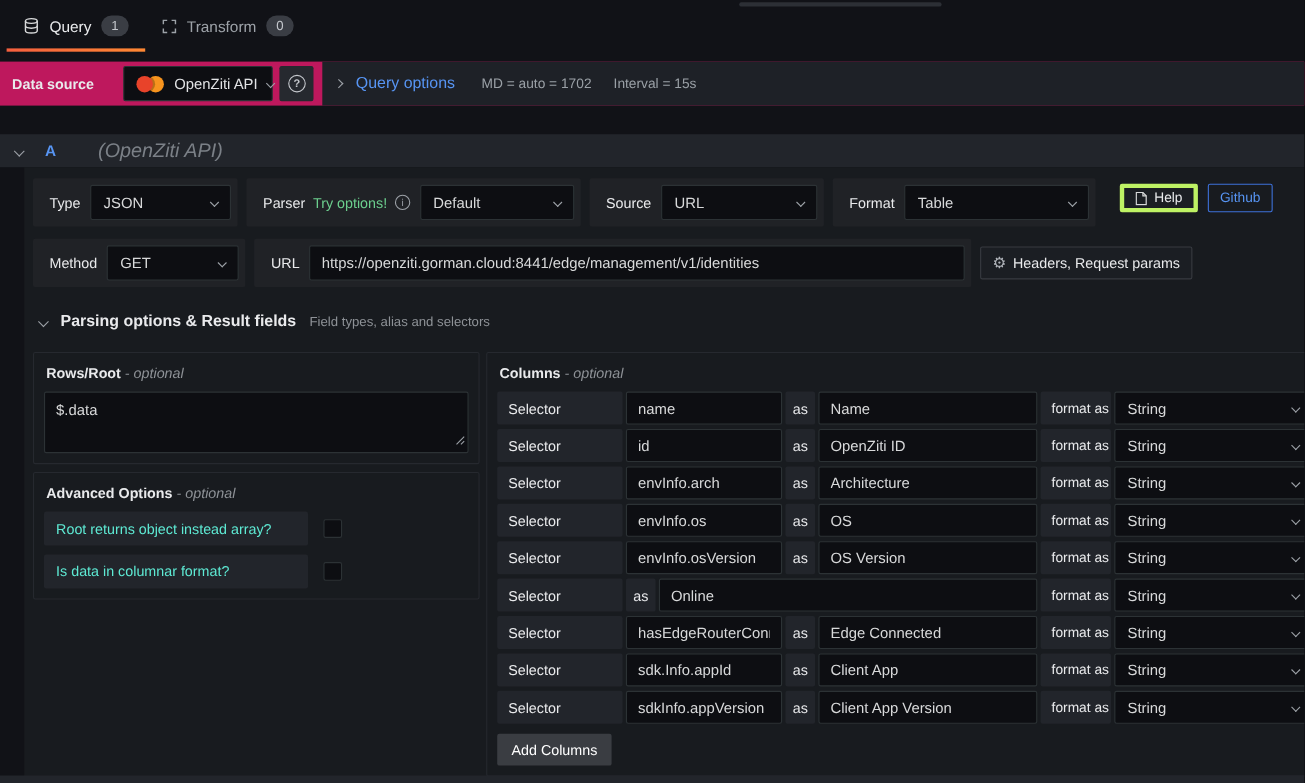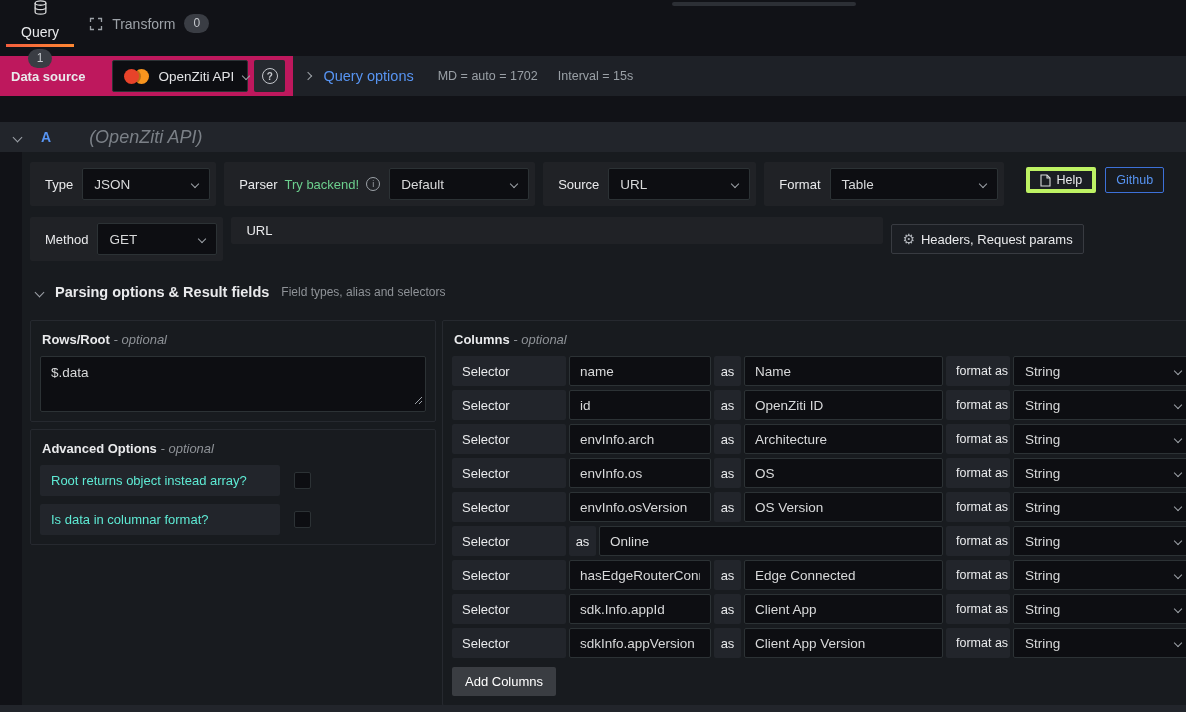--- a/index.html
+++ b/index.html
@@ -7,21 +7,21 @@
   .screen {
     width:1186px; height:712px; position:relative; overflow:hidden;
     background:#111217; color:#ccccdc;
     font-family:"Liberation Sans", sans-serif; font-size:13px;
   }
   
   .drag-handle { position:absolute; top:2px; left:672px; width:184px; height:4px; border-radius:2px; background:#2c2f35; }
   
   .tabbar { display:flex; align-items:stretch; height:47px; padding-left:6px; }
   .tab { display:flex; align-items:center; gap:9px; padding:0 15px; font-size:14px; color:#9da2a8; position:relative; cursor:pointer; }
-  .tab.active { color:#e9eaec;flex-direction:column; }
+  .tab.active { color:#e9eaec; }
   .tab.active::after { content:''; position:absolute; left:0; right:0; bottom:0; height:3px;
     background:linear-gradient(90deg,#f55f3e 0%,#ff8833 100%); }
   .badge { background:#3a3d44; color:#c4c7cc; border-radius:10px; padding:1px 9px; font-size:12px; line-height:17px; }
   .ticon { display:flex; align-items:center; }
   
   .ds-row { height:40px; margin-top:9px; display:flex; align-items:stretch; background:#be185d; }
   .ds-label { display:flex; align-items:center; padding:0 11px; font-weight:700; color:#e9eaec; }
   .ds-picker { display:flex; align-items:center; gap:9px; background:#0d0e12; border:1px solid #2c3235; border-radius:2px; margin:4px 0 4px 16px; padding:0 11px; width:136px; cursor:pointer; }
   .zlogo { position:relative; width:25px; height:15px; flex:none; }
   .zlogo i { position:absolute; top:0; width:15px; height:15px; border-radius:50%; }
@@ -157,21 +157,21 @@
       <div class="fgroup">
         <span class="flabel">Type</span>
         <div class="select w-type">
           <span>JSON</span>
           <span class="chev sm"></span>
         </div>
       </div>
       <div class="fgroup">
         <span class="flabel">
           <span>Parser</span>
-          <span class="green">Try backend!</span>
+          <span class="green">Try options!</span>
           <i class="icircle">i</i>
         </span>
         <div class="select w-parser">
           <span>Default</span>
           <span class="chev sm"></span>
         </div>
       </div>
       <div class="fgroup">
         <span class="flabel">Source</span>
         <div class="select w-source">
@@ -203,20 +203,21 @@
     <div class="frow">
       <div class="fgroup">
         <span class="flabel">Method</span>
         <div class="select w-method">
           <span>GET</span>
           <span class="chev sm"></span>
         </div>
       </div>
       <div class="fgroup urlgrp">
         <span class="flabel">URL</span>
+        <input class="tinput url-input" value="https://openziti.gorman.cloud:8441/edge/management/v1/identities" style="">
       </div>
       <button class="btn btn-headers">
         <span class="gear">⚙</span>
         <span>Headers, Request params</span>
       </button>
     </div>
 
     <div class="section-head">
       <span class="chev"></span>
       <span class="title">Parsing options &amp; Result fields</span>

